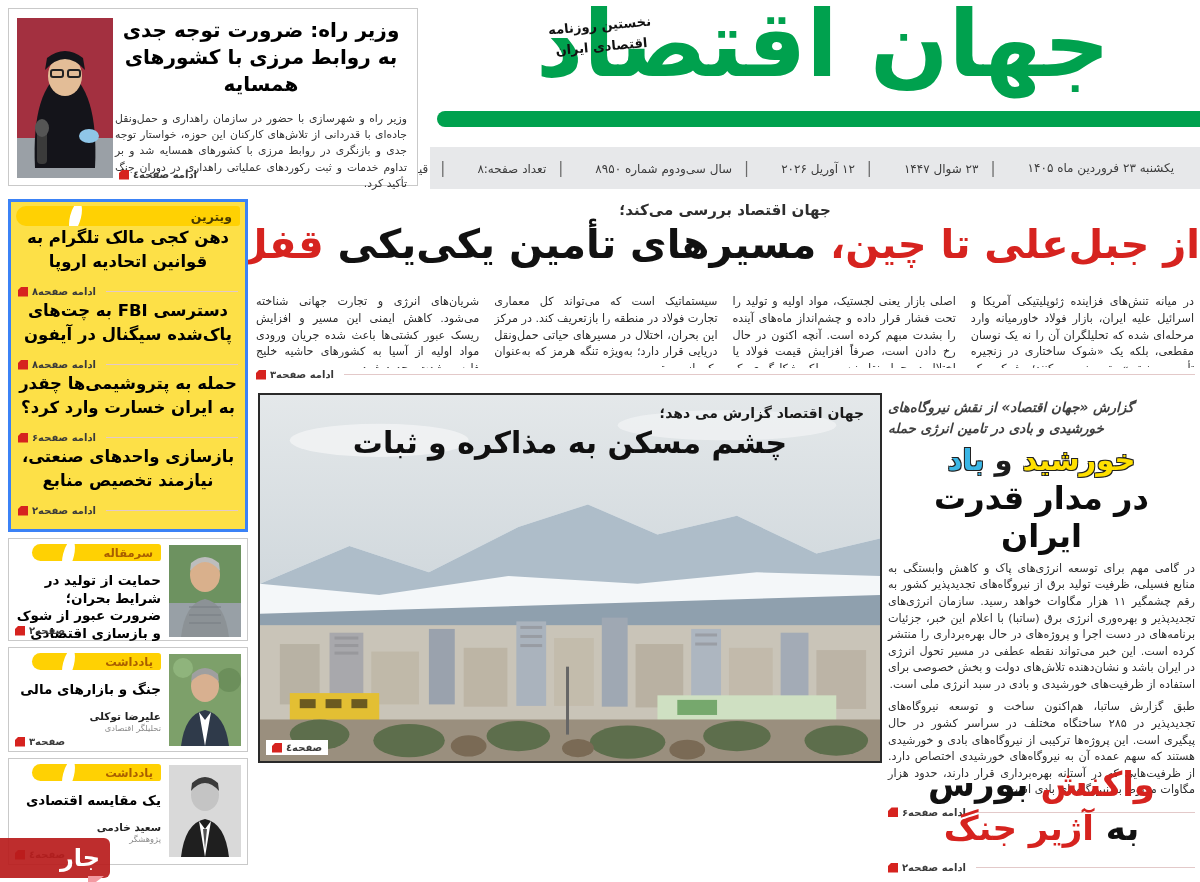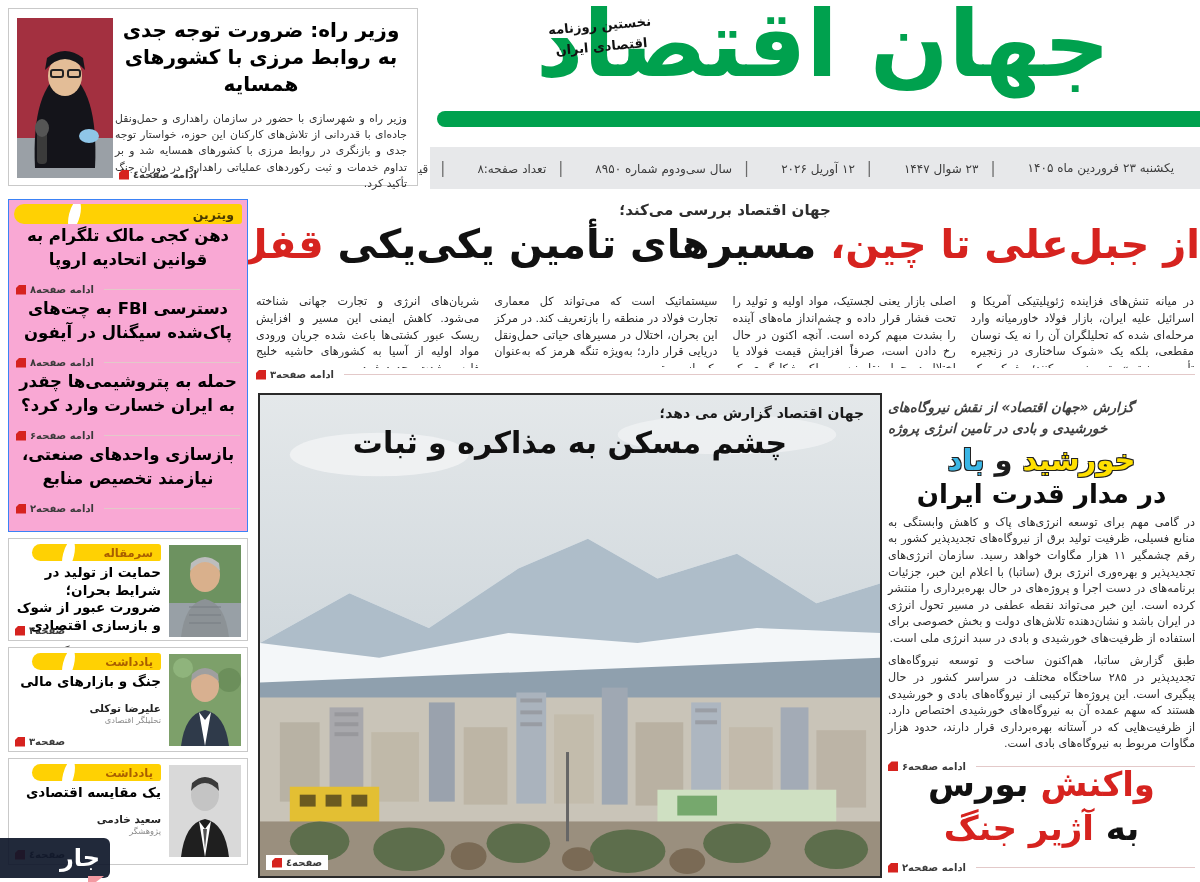--- a/index.html
+++ b/index.html
@@ -35,64 +35,64 @@
 
   
   #lead-kicker { left:250px; right:0; top:201px; text-align:center; font-size:15px; font-weight:600; color:#2e2e2e; }
   #lead-title { left:250px; right:0; top:221px; text-align:center; font-size:40px; font-weight:900; white-space:nowrap; color:#111; }
   .red-t { color:#d6231f; }
   #lead-cols { left:256px; right:6px; top:294px; height:74px; display:flex; gap:15px; }
   .lead-col { flex:1; font-size:11.2px; line-height:1.5; text-align:justify; color:#2b2b2b; overflow:hidden; }
   #lead-more { left:256px; right:5px; top:369px; }
 
   
-  #vitrine { left:8px; top:199px; width:240px; height:333px; border:1px solid #3b82f6; background:#f9a8d4; padding:4px 5px; }
+  #vitrine { left:8px; top:199px; width:240px; height:333px; border:3px solid #3b82f6; background:#fde047; padding:4px 5px; }
   .ylabel { position:relative; height:20px; background:#ffd103; border-radius:10px 3px 3px 10px; display:flex; align-items:center; justify-content:flex-start; padding:0 8px; font-size:12.5px; font-weight:bold; color:#4a3b00; overflow:hidden; }
   .ylabel::after { content:""; position:absolute; left:24%; top:-4px; width:11px; height:30px; background:#fff; border-radius:50%; transform:rotate(14deg); }
   .v-item { height:73px; position:relative; }
   .v-title { font-size:16.5px; font-weight:800; text-align:center; line-height:1.45; color:#000; }
   .v-link { position:absolute; left:2px; bottom:2px; right:2px; }
 
   
   .op-box { left:8px; width:240px; border:1px solid #c9c9c9; background:#fff; padding:5px 6px; }
   #box-editorial { top:538px; height:103px; }
   #box-note1 { top:647px; height:105px; }
   #box-note2 { top:758px; height:107px; }
   .op-photo { position:absolute; left:auto; right:6px; top:6px; width:72px; height:92px; }
   .op-right { margin-right:80px; } 
-  .op-label { width:129px; margin-bottom:3px; height:17px; font-size:11.5px; border-radius:9px 3px 3px 9px; color:#a95e00; }
+  .op-label { width:129px; margin-bottom:11px; height:17px; font-size:11.5px; border-radius:9px 3px 3px 9px; color:#a95e00; }
   .op-title { font-size:13.5px; font-weight:800; line-height:1.3; color:#000; text-align:right; }
   .op-author { font-size:10.5px; font-weight:bold; color:#222; margin-top:11px; }
   .op-role { font-size:8.3px; color:#8d8d8d; margin-top:1px; }
   .op-page { position:absolute; left:6px; bottom:4px; width:70px; }
 
   
-  #housing { left:258px; top:393px; width:624px; height:485px; border:2px solid #2a2a2a; background:#dfe3e6; }
+  #housing { left:258px; top:393px; width:624px; height:370px; border:2px solid #2a2a2a; background:#dfe3e6; }
   #housing svg { width:100%; height:100%; display:block; }
   #housing-kicker { position:absolute; right:16px; top:10px; font-size:14px; font-weight:600; color:#1a1a1a; }
   #housing-title { position:absolute; right:0; left:0; top:30px; text-align:center; font-size:30px; font-weight:900; color:#101010; }
   #housing-page { position:absolute; left:6px; bottom:6px; background:#fff; padding:2px 6px; }
 
   
   #energy { left:888px; top:397px; width:307px; }
   #energy-kicker { text-align:left; font-size:13.5px; font-weight:600; line-height:1.55; color:#404040;font-style:italic; }
   #energy-title1 { text-align:center; font-size:29px; font-weight:900; margin-top:4px; }
   .t-sun { color:#ffe000; text-shadow:-1px 1px 0 #222,1px 1px 0 #222,1px -1px 0 #222,-1px -1px 0 #222; }
   .t-wind { color:#3ab6e5; text-shadow:-1px 1px 0 #222,1px 1px 0 #222,1px -1px 0 #222,-1px -1px 0 #222; }
-  #energy-title2 { text-align:center; font-size:26px; font-weight:900; color:#0d0d0d; margin-top:2px; }
+  #energy-title2 { text-align:center; font-size:32px; font-weight:900; color:#0d0d0d; margin-top:2px; }
   .energy-p { font-size:11.2px; line-height:1.48; text-align:justify; color:#2d2d2d; margin-top:6px; }
   #energy-more { margin-top:8px; }
 
   
   #bourse { left:888px; top:763px; width:307px; }
   .bourse-line { text-align:center; font-size:34px; font-weight:900; line-height:1.28; color:#111; }
   #bourse-more { margin-top:12px; }
 
   
-  #watermark { left:0; top:838px; width:110px; height:40px; background:#0f172a; opacity:.92; border-radius:0 6px 6px 0; display:flex; align-items:center; justify-content:flex-start; padding:0 10px; color:#fff; font-size:24px; font-weight:bold; }
+  #watermark { left:0; top:838px; width:110px; height:40px; background:#b91c1c; opacity:.92; border-radius:0 6px 6px 0; display:flex; align-items:center; justify-content:flex-start; padding:0 10px; color:#fff; font-size:24px; font-weight:bold; }
   #watermark::after { content:""; position:absolute; left:88px; top:38px; border-left:16px solid #f2919a; border-bottom:12px solid transparent; }
 </style>
 </head>
 <body>
 
 <div class="abs" id="masthead-rule"></div>
 <div class="abs" id="masthead-logo">جهان اقتصاد</div>
 <div class="abs" id="masthead-tagline">
   <div>نخستین روزنامه</div>
   <div>اقتصادی ایران</div>
@@ -312,21 +312,21 @@
   <div id="housing-title">چشم مسکن به مذاکره و ثبات</div>
   <div id="housing-page" class="clink">
     <span class="corner-icon"></span>
     <span class="clink-label">صفحه٤</span>
   </div>
 </div>
 
 <div class="abs" id="energy">
   <div id="energy-kicker">
     <div>گزارش «جهان اقتصاد» از نقش نیروگاه‌های</div>
-    <div>خورشیدی و بادی در تامین انرژی پروژه</div>
+    <div>خورشیدی و بادی در تامین انرژی حمله</div>
   </div>
   <div id="energy-title1">
     <span class="t-sun">خورشید</span><span> و </span><span class="t-wind">باد</span>
   </div>
   <div id="energy-title2">در مدار قدرت ایران</div>
   <div class="energy-p">در گامی مهم برای توسعه انرژی‌های پاک و کاهش وابستگی به منابع فسیلی، ظرفیت تولید برق از نیروگاه‌های تجدیدپذیر کشور به رقم چشمگیر ۱۱ هزار مگاوات خواهد رسید. سازمان انرژی‌های تجدیدپذیر و بهره‌وری انرژی برق (ساتبا) با اعلام این خبر، جزئیات برنامه‌های در دست اجرا و پروژه‌های در حال بهره‌برداری را منتشر کرده است. این خبر می‌تواند نقطه عطفی در مسیر تحول انرژی در ایران باشد و نشان‌دهنده تلاش‌های دولت و بخش خصوصی برای استفاده از ظرفیت‌های خورشیدی و بادی در سبد انرژی ملی است.</div>
   <div class="energy-p">طبق گزارش ساتبا، هم‌اکنون ساخت و توسعه نیروگاه‌های تجدیدپذیر در ۲۸۵ ساختگاه مختلف در سراسر کشور در حال پیگیری است. این پروژه‌ها ترکیبی از نیروگاه‌های بادی و خورشیدی هستند که سهم عمده آن به نیروگاه‌های خورشیدی اختصاص دارد. از ظرفیت‌هایی که در آستانه بهره‌برداری قرار دارند، حدود هزار مگاوات مربوط به نیروگاه‌های بادی است.</div>
   <div id="energy-more" class="clink">
     <span class="corner-icon"></span>
     <span class="clink-label">ادامه صفحه۶</span>

